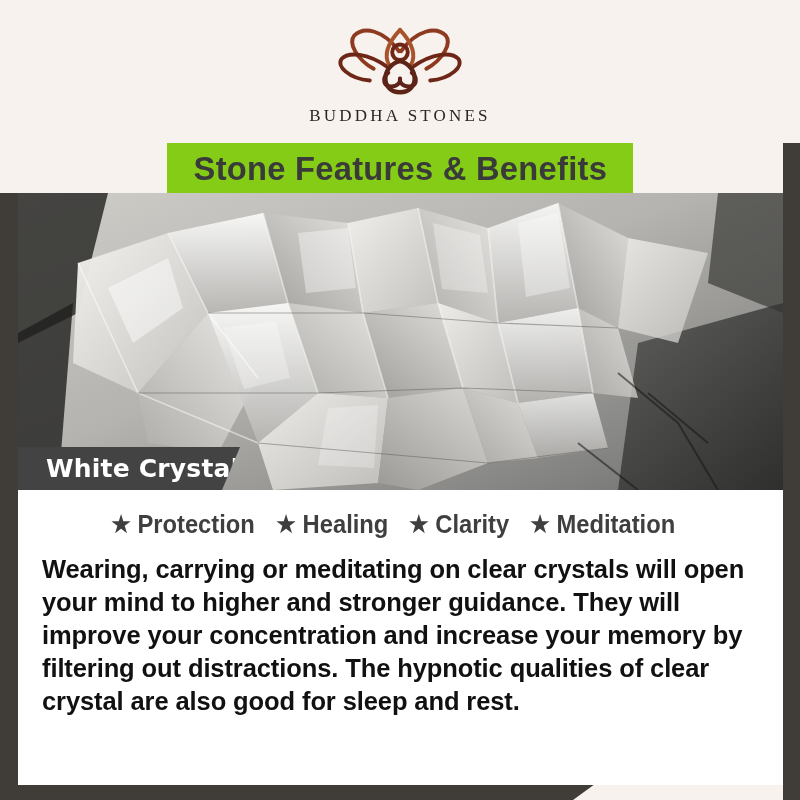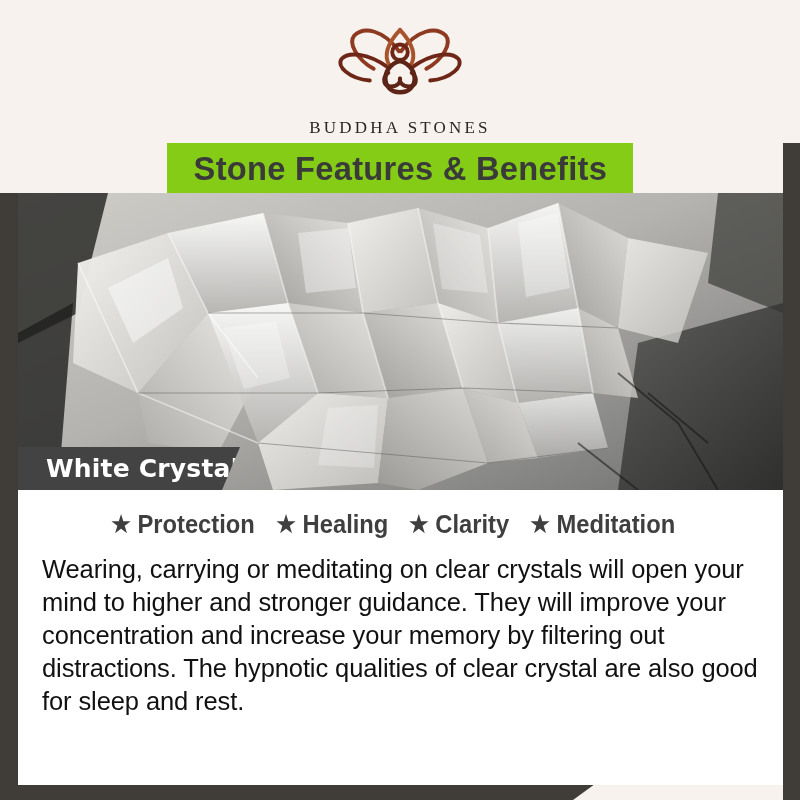--- a/index.html
+++ b/index.html
@@ -41,21 +41,21 @@
     background:#f7f2ed;
     display:flex;flex-direction:column;
     align-items:center;justify-content:flex-start;
   }
   .logo-mark{
     margin-top:22px;
     width:150px;height:80px;
     display:block;
   }
   .logo-word{
-    margin-top:16px;
+    margin-top:4px;
     font-family:"Liberation Serif", serif;
     font-size:17px;
     letter-spacing:3.2px;
     color:#2c2622;
     font-weight:400;
   }
 
   
   .title-banner{
     position:absolute;top:143px;left:167px;
@@ -124,21 +124,21 @@
     margin-right:7px;color:#3f3f3f;
   }
   .benefit .blabel{margin-right:15px;}
 
   .body-copy{
     margin:14px 22px 0 24px;
     font-family:"Liberation Sans Narrow","Liberation Sans",sans-serif;
     font-size:25.5px;
     line-height:1.29;
     color:#111111;
-    font-weight:400;
+    font-weight:700;
     text-align:left;
     transform-origin:left top;
     letter-spacing:-0.1px;
   }
 </style>
 </head>
 <body>
 
 <div id="poster">
 

